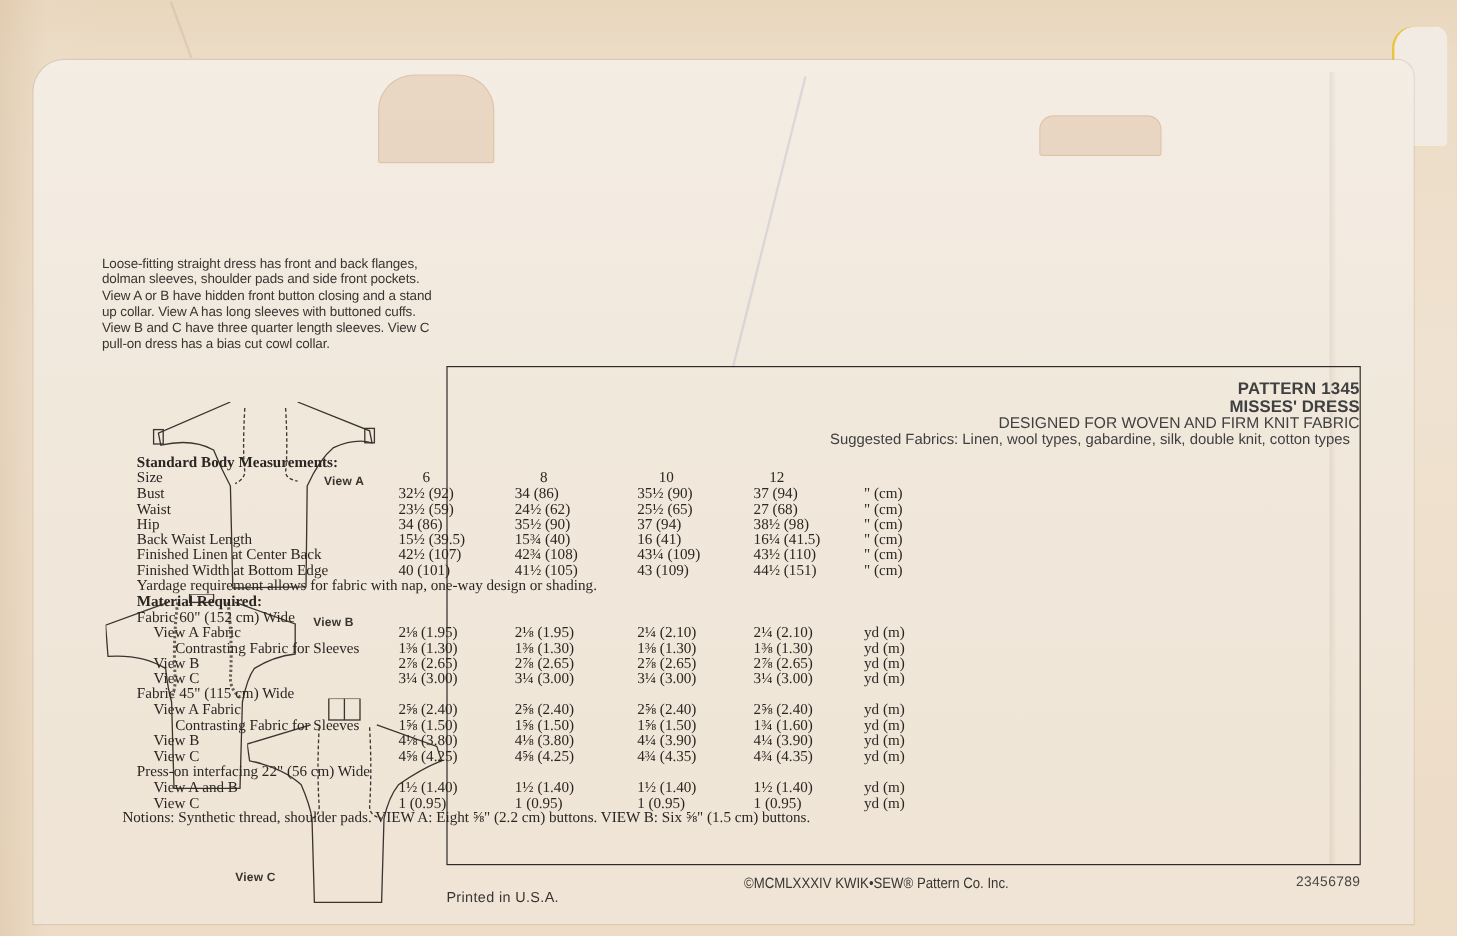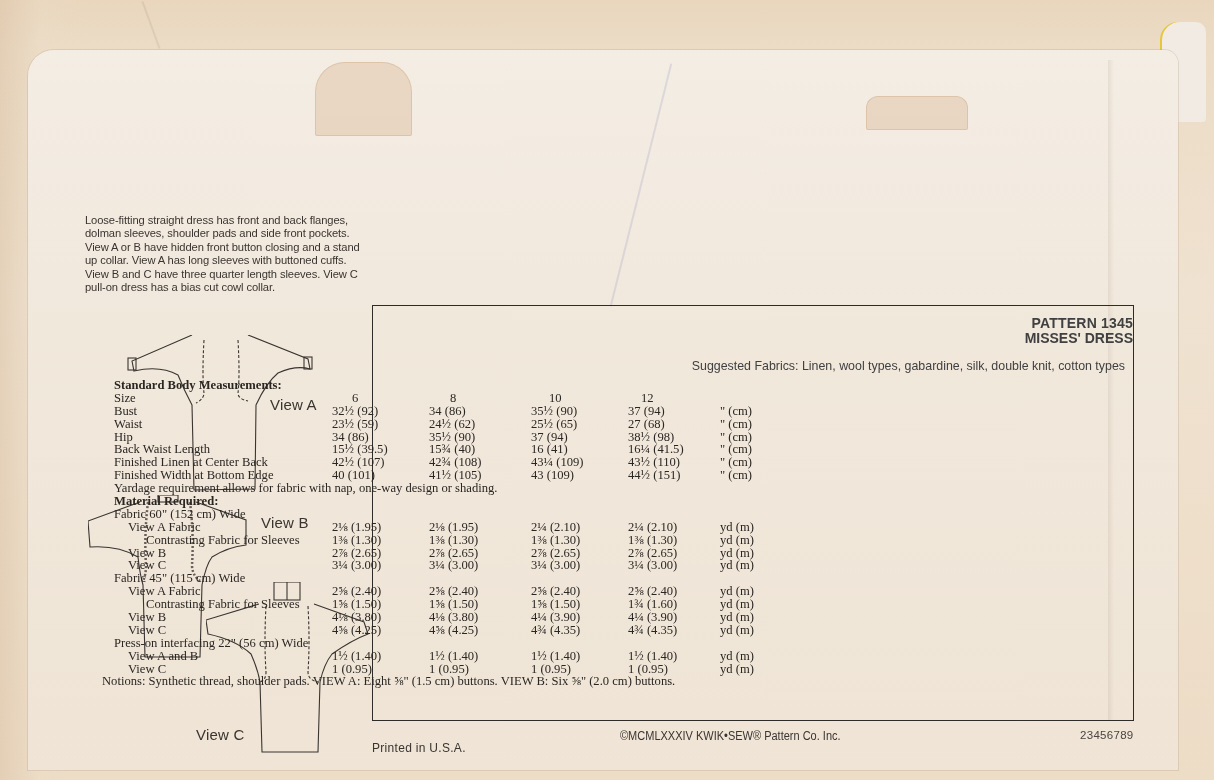--- a/index.html
+++ b/index.html
@@ -35,21 +35,21 @@
     position:absolute; left:1108px; top:60px; width:6px; height:660px;
     background:linear-gradient(90deg, rgba(150,130,110,0.15), rgba(150,130,110,0));
   }
 
   .description {
     position:absolute; left:85px; top:214px; width:275px;
     font-size:11.2px; line-height:13.4px; color:#3a3530;
     letter-spacing:-0.1px;
   }
   .view-label {
-    position:absolute; font-size:15px; color:#3a3530; letter-spacing:0.2px;
+    position:absolute; font-size:10px; color:#3a3530; letter-spacing:0.2px;font-weight:bold;
   }
   .sketch { position:absolute; }
   .sketch svg { display:block; }
 
   .info-box {
     position:absolute; left:372px; top:305px; width:760px; height:414px;
     border:1.5px solid #2f2b28;
   }
   .hdr { position:absolute; left:0; width:100%; text-align:right; color:#404040; }
   .hdr-pattern { top:9px; font-weight:bold; font-size:14px; letter-spacing:0.2px; }
@@ -119,20 +119,21 @@
     <path d="M53 22 L0 38 L2 52 Q30 58 45 72 Q52 88 54 100 L56 170 L112 170 L114 100 Q118 82 126 72 Q146 58 162 52 L158 40 L108 22"></path>
     <path d="M60 24 Q58 60 60 90 Q60 98 54 100" stroke-dasharray="3,2"></path>
     <path d="M102 24 Q104 60 102 90 Q102 98 112 100" stroke-dasharray="3,2"></path>
   </svg>
 </div>
 <div class="view-label" style="left:196px;top:726px;">View C</div>
 
 <div class="info-box">
   <div class="hdr hdr-pattern">PATTERN 1345</div>
   <div class="hdr hdr-misses">MISSES' DRESS</div>
+  <div class="hdr hdr-designed">DESIGNED FOR WOVEN AND FIRM KNIT FABRIC</div>
   <div class="hdr hdr-fabrics">Suggested Fabrics: Linen, wool types, gabardine, silk, double knit, cotton types</div>
 </div>
 
 <div class="tbl" style="top:379px;">
   <div class="row">
       <span class="lbl bold">Standard Body Measurements:</span>
     </div>
   <div class="row sz">
     <span class="lbl">Size</span>
     <span class="c c0">6</span>
@@ -281,18 +282,18 @@
   </div>
   <div class="row">
     <span class="lbl ind1">View C</span>
     <span class="c c0">1 (0.95)</span>
     <span class="c c1">1 (0.95)</span>
     <span class="c c2">1 (0.95)</span>
     <span class="c c3">1 (0.95)</span>
     <span class="c cu">yd (m)</span>
   </div>
 
-  <div class="row notes">Notions: Synthetic thread, shoulder pads. VIEW A: Eight ⅝" (1.5 cm) buttons. VIEW B: Six ⅝" (2.0 cm) buttons.</div>
+  <div class="row notes">Notions: Synthetic thread, shoulder pads. VIEW A: Eight ⅝" (2.2 cm) buttons. VIEW B: Six ⅝" (1.5 cm) buttons.</div>
 </div>
 
 <div class="footer printed">Printed in U.S.A.</div>
 <div class="footer copyright">©MCMLXXXIV KWIK•SEW® Pattern Co. Inc.</div>
 <div class="footer code">23456789</div>
 
 </body></html>

